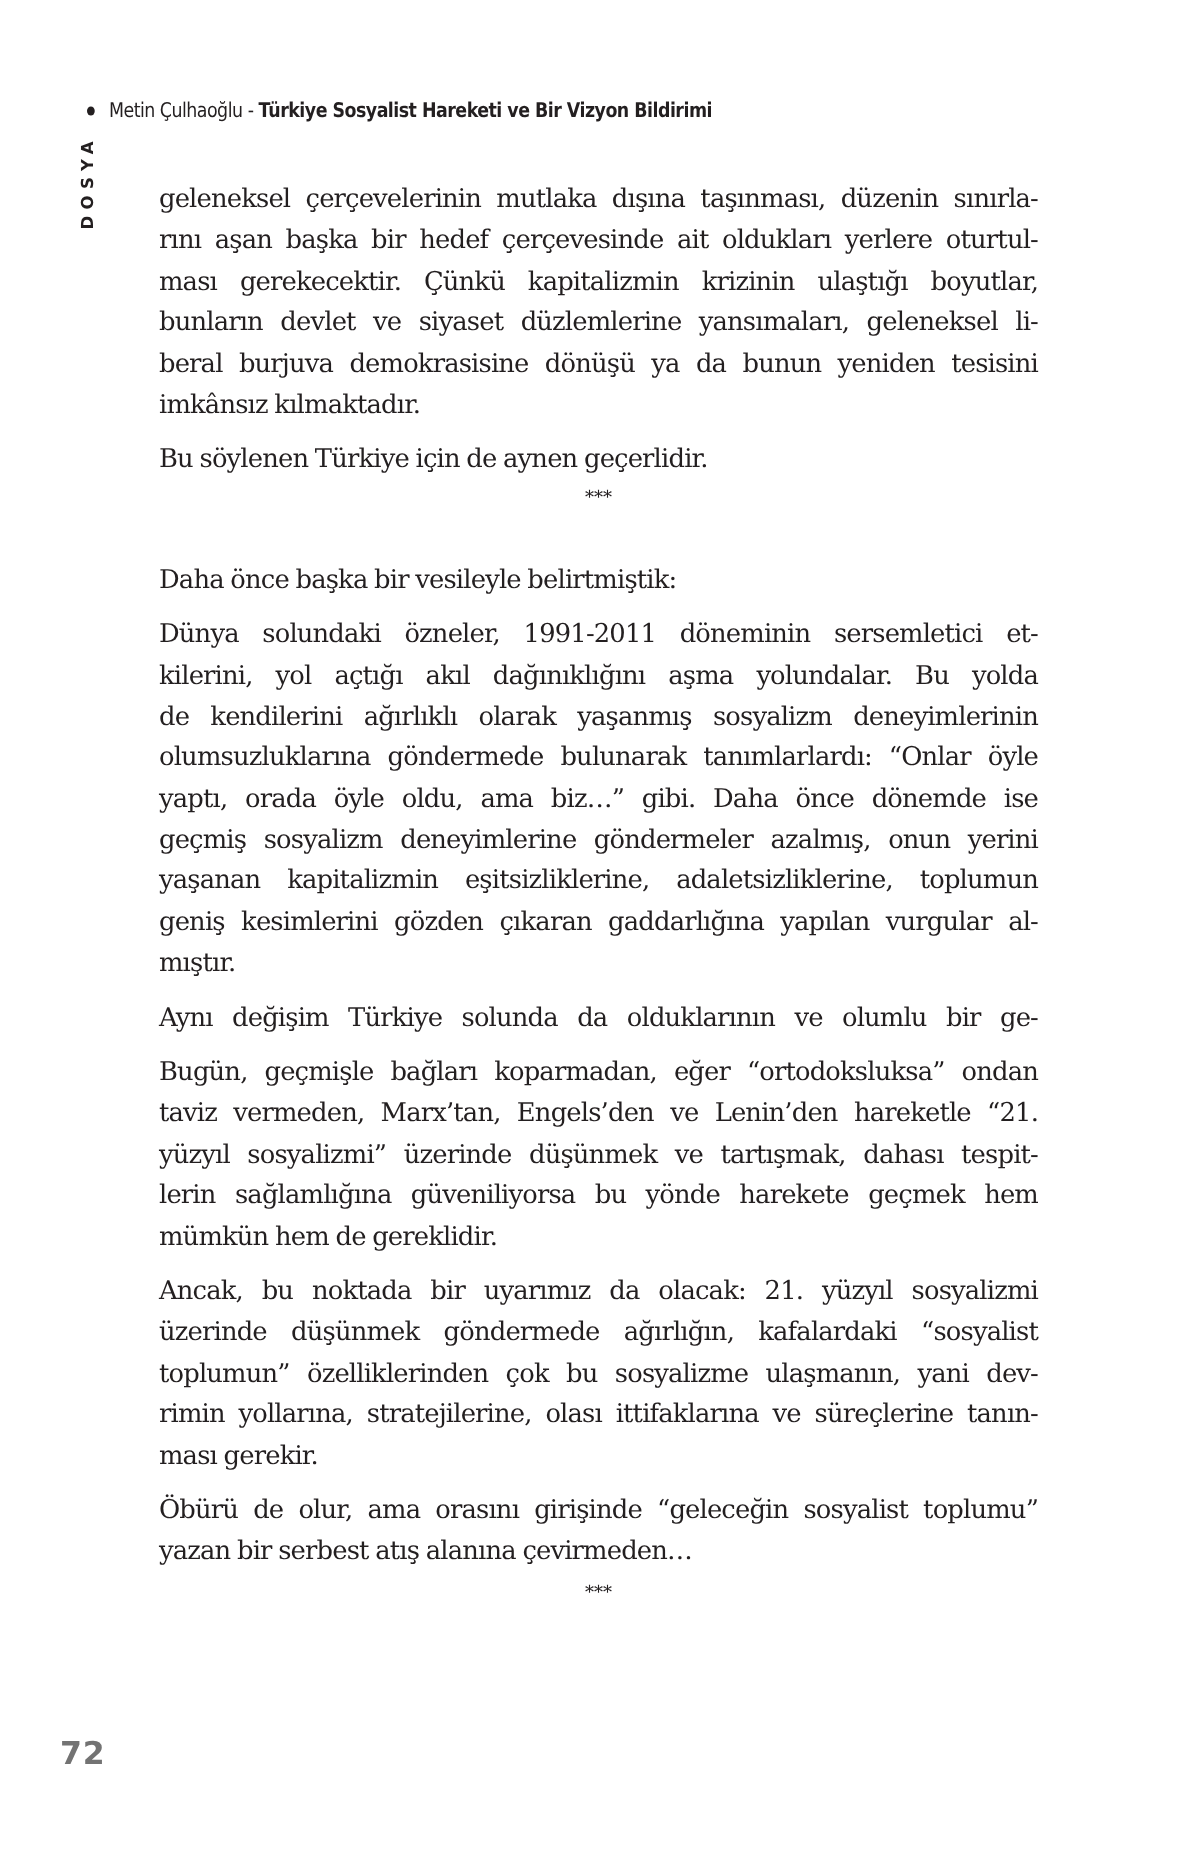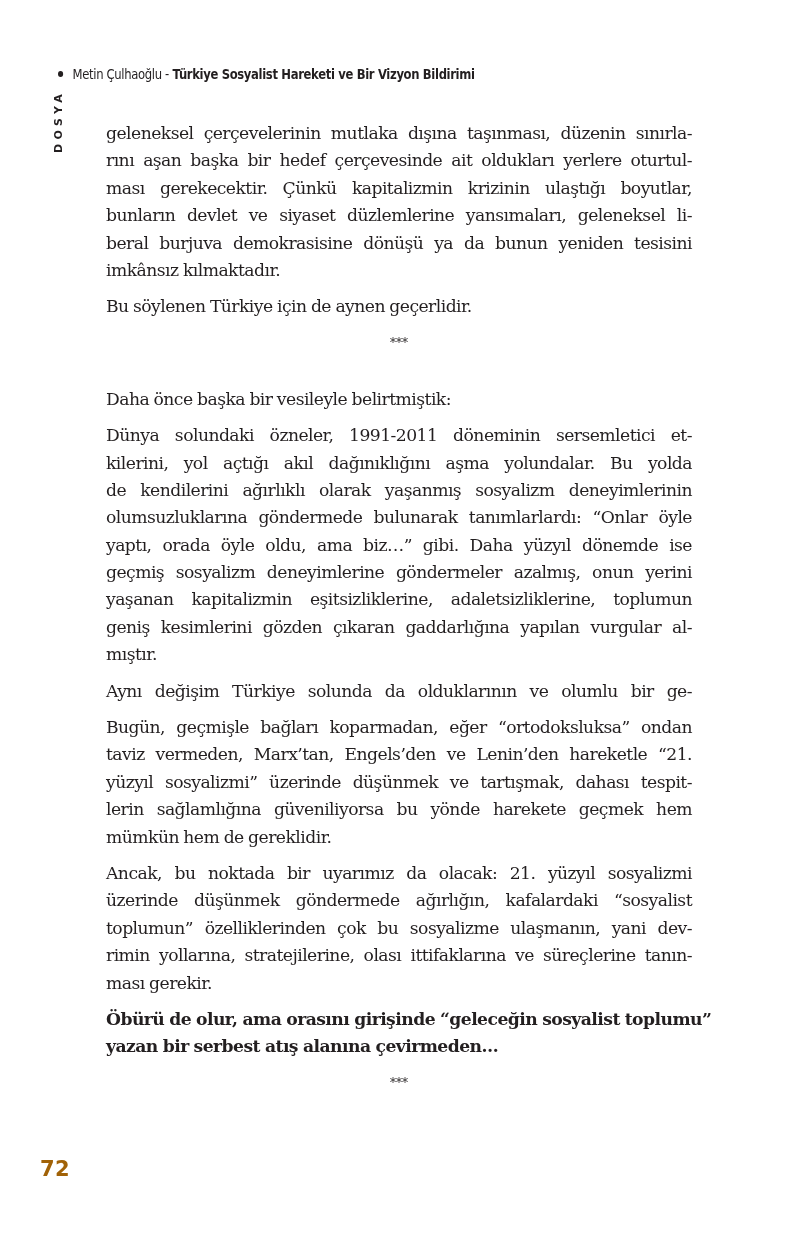--- a/index.html
+++ b/index.html
@@ -102,21 +102,21 @@
       color: #231f20;
     }
     .sep1 { margin-bottom: 34px; }
     .page-number {
       position: absolute;
       left: 40px;
       top: 1157px;
       font-family: "DejaVu Sans", sans-serif;
       font-size: 21px;
       font-weight: bold;
-      color: #a16207;
+      color: #737373;
       letter-spacing: 0.5px;
     }
   </style>
 </head>
 <body>
 
 <div class="running-header">
   <span class="bullet"></span>
   <span class="author">Metin Çulhaoğlu</span>
   <span class="sep">-</span>
@@ -131,36 +131,36 @@
 
   <div class="para">
     <span class="line">geleneksel çerçevelerinin mutlaka dışına taşınması, düzenin sınırla-</span>
     <span class="line">rını aşan başka bir hedef çerçevesinde ait oldukları yerlere oturtul-</span>
     <span class="line">ması gerekecektir. Çünkü kapitalizmin krizinin ulaştığı boyutlar,</span>
     <span class="line">bunların devlet ve siyaset düzlemlerine yansımaları, geleneksel li-</span>
     <span class="line">beral burjuva demokrasisine dönüşü ya da bunun yeniden tesisini</span>
     <span class="line last">imkânsız kılmaktadır.</span>
   </div>
 
-  <div class="para" style="margin-bottom:16px;">
+  <div class="para" style="margin-bottom:4px;">
     <span class="line last">Bu söylenen Türkiye için de aynen geçerlidir.</span>
   </div>
 
   <div class="separator sep1">***</div>
 
   <div class="para">
     <span class="line last">Daha önce başka bir vesileyle belirtmiştik:</span>
   </div>
 
   <div class="para">
     <span class="line">Dünya solundaki özneler, 1991-2011 döneminin sersemletici et-</span>
     <span class="line">kilerini, yol açtığı akıl dağınıklığını aşma yolundalar. Bu yolda</span>
     <span class="line">de kendilerini ağırlıklı olarak yaşanmış sosyalizm deneyimlerinin</span>
     <span class="line">olumsuzluklarına göndermede bulunarak tanımlarlardı: “Onlar öyle</span>
-    <span class="line">yaptı, orada öyle oldu, ama biz…” gibi. Daha yüzyıl dönemde ise</span>
+    <span class="line">yaptı, orada öyle oldu, ama biz…” gibi. Daha önce dönemde ise</span>
     <span class="line">geçmiş sosyalizm deneyimlerine göndermeler azalmış, onun yerini</span>
     <span class="line">yaşanan kapitalizmin eşitsizliklerine, adaletsizliklerine, toplumun</span>
     <span class="line">geniş kesimlerini gözden çıkaran gaddarlığına yapılan vurgular al-</span>
     <span class="line last">mıştır.</span>
   </div>
 
   <div class="para">
     <span class="line">Aynı değişim Türkiye solunda da olduklarının ve olumlu bir ge-</span>
   </div>
 
@@ -173,21 +173,21 @@
   </div>
 
   <div class="para">
     <span class="line">Ancak, bu noktada bir uyarımız da olacak: 21. yüzyıl sosyalizmi</span>
     <span class="line">üzerinde düşünmek göndermede ağırlığın, kafalardaki “sosyalist</span>
     <span class="line">toplumun” özelliklerinden çok bu sosyalizme ulaşmanın, yani dev-</span>
     <span class="line">rimin yollarına, stratejilerine, olası ittifaklarına ve süreçlerine tanın-</span>
     <span class="line last">ması gerekir.</span>
   </div>
 
-  <div class="para" style="margin-bottom:16px;font-weight:bold;">
+  <div class="para" style="margin-bottom:6px;">
     <span class="line">Öbürü de olur, ama orasını girişinde “geleceğin sosyalist toplumu”</span>
     <span class="line last">yazan bir serbest atış alanına çevirmeden…</span>
   </div>
 
   <div class="separator">***</div>
 </div>
 
 <div class="page-number">72</div>
 
 </body></html>

